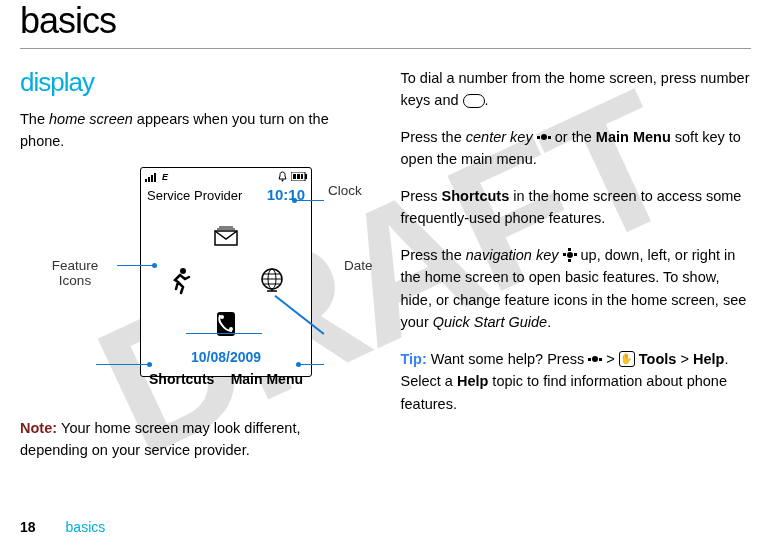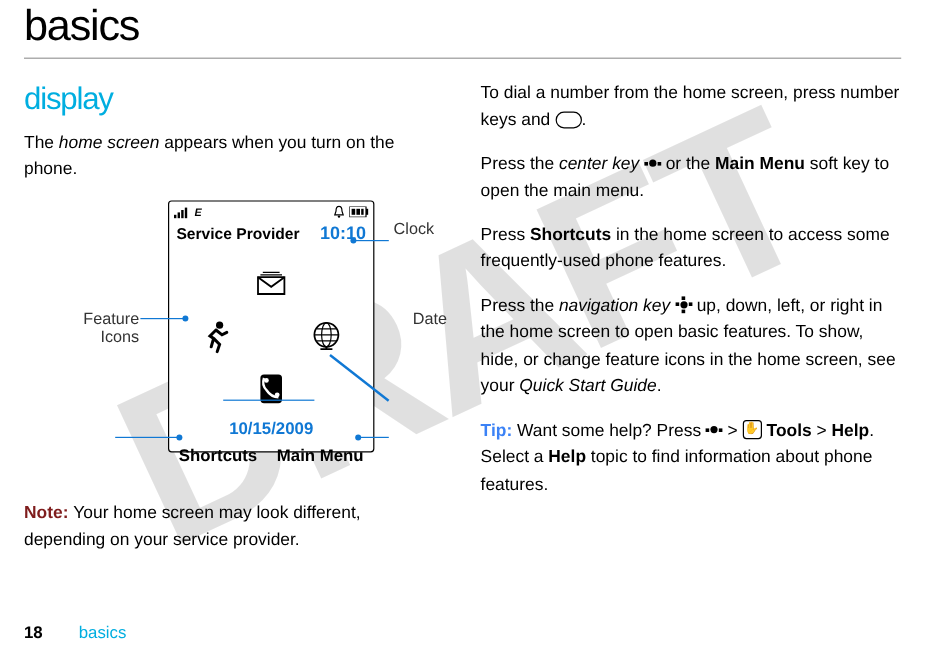--- a/index.html
+++ b/index.html
@@ -80,21 +80,21 @@
     .status-bar {
       height: 18px; display: flex; align-items: center;
       padding: 2px 4px; gap: 3px; font-size: 10px;
     }
     .provider-row {
       display: flex; justify-content: space-between; align-items: baseline;
       padding: 0 6px; margin-top: 0;
     }
     .provider-row .sp {
       font-family: "Arial Narrow", Arial, sans-serif; font-stretch: condensed;
-      font-weight: bold; font-size: 13px; text-align: center;
+      font-weight: normal; font-size: 13px; text-align: center;
     }
     .provider-row .clock {
       font-family: "Arial Narrow", Arial, sans-serif; font-stretch: condensed;
       font-weight: bold; font-size: 15px; color: #1078d4;
     }
     .icon-grid {
       display: grid; grid-template-columns: repeat(3, 36px);
       grid-gap: 10px; justify-content: center; margin-top: 16px;
     }
     .icon-cell {
@@ -112,21 +112,21 @@
       font-family: "Arial Narrow", Arial, sans-serif; font-stretch: condensed;
       font-weight: bold; font-size: 14px; padding: 4px 8px 3px 8px;
       margin-top: 2px;
     }
     
     .callout {
       position: absolute; font-size: 13.5px; color: #333;
       line-height: 1.15;
     }
     .callout.right { text-align: left; }
-    .callout.left { text-align: right; }
+    .callout.left { text-align: center; }
     .lead { position: absolute; background: #1078d4; height: 1.5px; z-index: 2; }
     .lead-tip { position: absolute; width: 5px; height: 5px; background: #1078d4; border-radius: 50%; z-index: 2; }
     .underline-date { position: absolute; height: 1.5px; background: #1078d4; width: 76px; left: 126px; top: 166px; z-index: 2; }
     
     .footer {
       position: absolute; bottom: 12px; left: 20px;
       font-size: 14px;
     }
     .footer .pnum { font-weight: bold; margin-right: 30px; }
     .footer .sect { color: #00aee0; }
@@ -220,21 +220,21 @@
             <div class="icon-cell">
               <svg width="28" height="30" viewBox="0 0 28 30">
                   <rect x="5" y="3" width="18" height="24" rx="3" fill="#000"></rect>
                   <path d="M8 6 Q6 12 10 16 Q14 22 20 22" stroke="#fff" stroke-width="2" fill="none"></path>
                   <circle cx="10" cy="8" r="2" fill="#fff"></circle>
                   <circle cx="19" cy="20" r="2" fill="#fff"></circle>
                 </svg>
             </div>
             <div class="icon-cell empty"></div>
           </div>
-          <div class="date-line">10/15/2009</div>
+          <div class="date-line">10/08/2009</div>
           <div class="softkey-row">
             <span>Shortcuts</span>
             <span>Main Menu</span>
           </div>
         </div>
 
         <div class="lead" style="left:236px; top:33px; width:28px;"></div>
         <div class="lead-tip" style="left:232px; top:31px;"></div>
         <div class="underline-date"></div>
         <div class="lead" style="left:202px; top:166px; width:62px; transform-origin:right center; transform:rotate(38deg);"></div>

